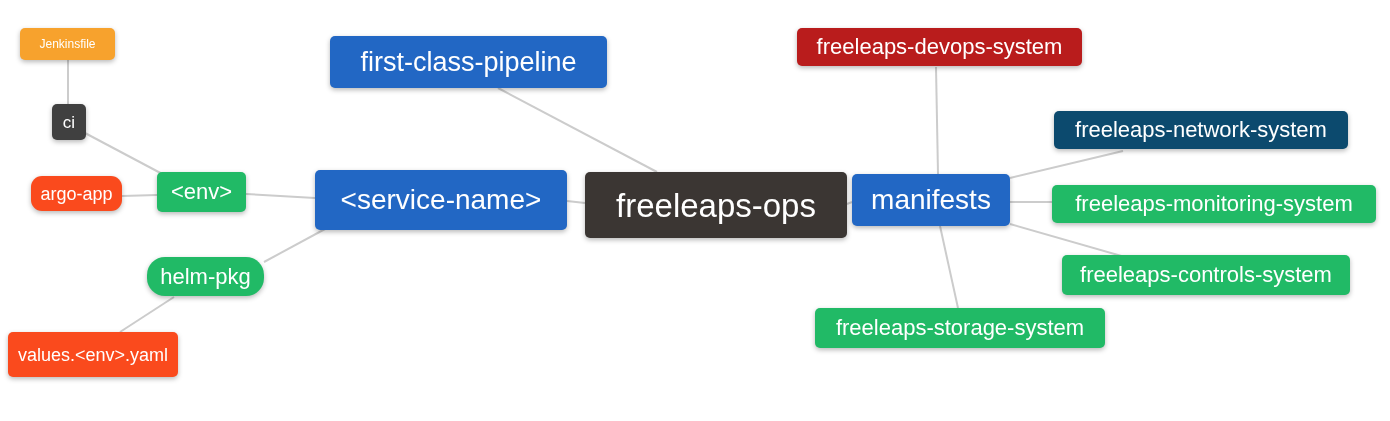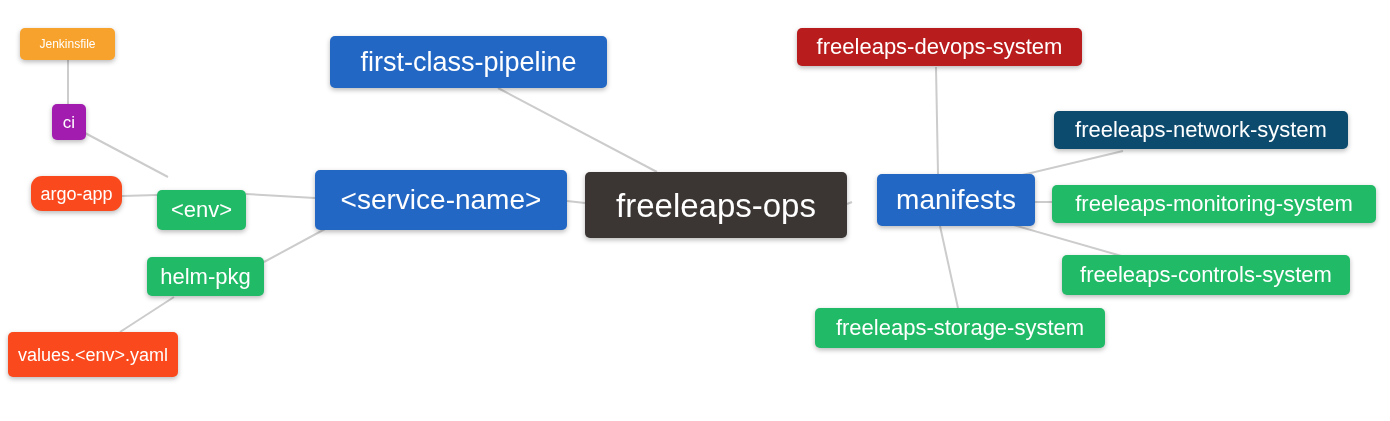--- a/index.html
+++ b/index.html
@@ -58,45 +58,45 @@
       <line x1="938" y1="174" x2="936" y2="67" stroke="#cccccc" stroke-width="2"></line>
       <line x1="1010" y1="178" x2="1123" y2="151" stroke="#cccccc" stroke-width="2"></line>
       <line x1="1010" y1="202" x2="1052" y2="202" stroke="#cccccc" stroke-width="2"></line>
       <line x1="1010" y1="224" x2="1125" y2="257" stroke="#cccccc" stroke-width="2"></line>
       <line x1="940" y1="226" x2="958" y2="308" stroke="#cccccc" stroke-width="2"></line>
     </svg>
   <div id="node-layer">
       <div class="node" style="left: 20px; top: 28px; width: 95px; height: 32px; background: rgb(247, 162, 45); color: rgb(255, 255, 255); font-size: 12px;">
         <span class="node-label">Jenkinsfile</span>
       </div>
-      <div class="node" style="left: 52px; top: 104px; width: 34px; height: 36px; background: #a21caf; color: rgb(255, 255, 255); font-size: 17px;">
+      <div class="node" style="left: 52px; top: 104px; width: 34px; height: 36px; background: #404040; color: rgb(255, 255, 255); font-size: 17px;">
         <span class="node-label">ci</span>
       </div>
       <div class="node" style="left: 31px; top: 176px; width: 91px; height: 35px; background: rgb(250, 74, 29); color: rgb(255, 255, 255); font-size: 18px; border-radius: 11px;">
         <span class="node-label">argo-app</span>
       </div>
-      <div class="node" style="left: 157px; top: 190px; width: 89px; height: 40px; background: rgb(33, 186, 102); color: rgb(255, 255, 255); font-size: 22px; text-align: center;">
+      <div class="node" style="left: 157px; top: 172px; width: 89px; height: 40px; background: rgb(33, 186, 102); color: rgb(255, 255, 255); font-size: 22px; text-align: center;">
         <span class="node-label">&lt;env&gt;</span>
       </div>
-      <div class="node" style="left: 147px; top: 257px; width: 117px; height: 39px; background: rgb(33, 186, 102); color: rgb(255, 255, 255); font-size: 22px;">
+      <div class="node" style="left: 147px; top: 257px; width: 117px; height: 39px; background: rgb(33, 186, 102); color: rgb(255, 255, 255); font-size: 22px; border-radius: 18px;">
         <span class="node-label">helm-pkg</span>
       </div>
       <div class="node" style="left: 8px; top: 332px; width: 170px; height: 45px; background: rgb(250, 74, 29); color: rgb(255, 255, 255); font-size: 18px;">
         <span class="node-label">values.&lt;env&gt;.yaml</span>
       </div>
       <div class="node" style="left: 314px; top: 36px; width: 277px; height: 52px; background: rgb(34, 103, 196); color: rgb(255, 255, 255); font-size: 27px; margin-left: 16px;">
         <span class="node-label">first-class-pipeline</span>
       </div>
       <div class="node" style="left: 315px; top: 170px; width: 252px; height: 60px; background: rgb(34, 103, 196); color: rgb(255, 255, 255); font-size: 28px;">
         <span class="node-label">&lt;service-name&gt;</span>
       </div>
       <div class="node" style="left: 585px; top: 172px; width: 262px; height: 66px; background: rgb(59, 54, 51); color: rgb(255, 255, 255); font-size: 33px;">
         <span class="node-label">freeleaps-ops</span>
       </div>
-      <div class="node" style="left: 852px; top: 174px; width: 158px; height: 52px; background: rgb(34, 103, 196); color: rgb(255, 255, 255); font-size: 28px; margin-left: 25px;">
+      <div class="node" style="left: 852px; top: 174px; width: 158px; height: 52px; background: rgb(34, 103, 196); color: rgb(255, 255, 255); font-size: 28px;">
         <span class="node-label">manifests</span>
       </div>
       <div class="node" style="left: 797px; top: 28px; width: 285px; height: 38px; background: #b91c1c; color: rgb(255, 255, 255); font-size: 22px;">
         <span class="node-label">freeleaps-devops-system</span>
       </div>
       <div class="node" style="left: 1054px; top: 111px; width: 294px; height: 38px; background: #0c4a6e; color: rgb(255, 255, 255); font-size: 22px;">
         <span class="node-label">freeleaps-network-system</span>
       </div>
       <div class="node" style="left: 1052px; top: 185px; width: 324px; height: 38px; background: rgb(33, 186, 102); color: rgb(255, 255, 255); font-size: 22px;">
         <span class="node-label">freeleaps-monitoring-system</span>

